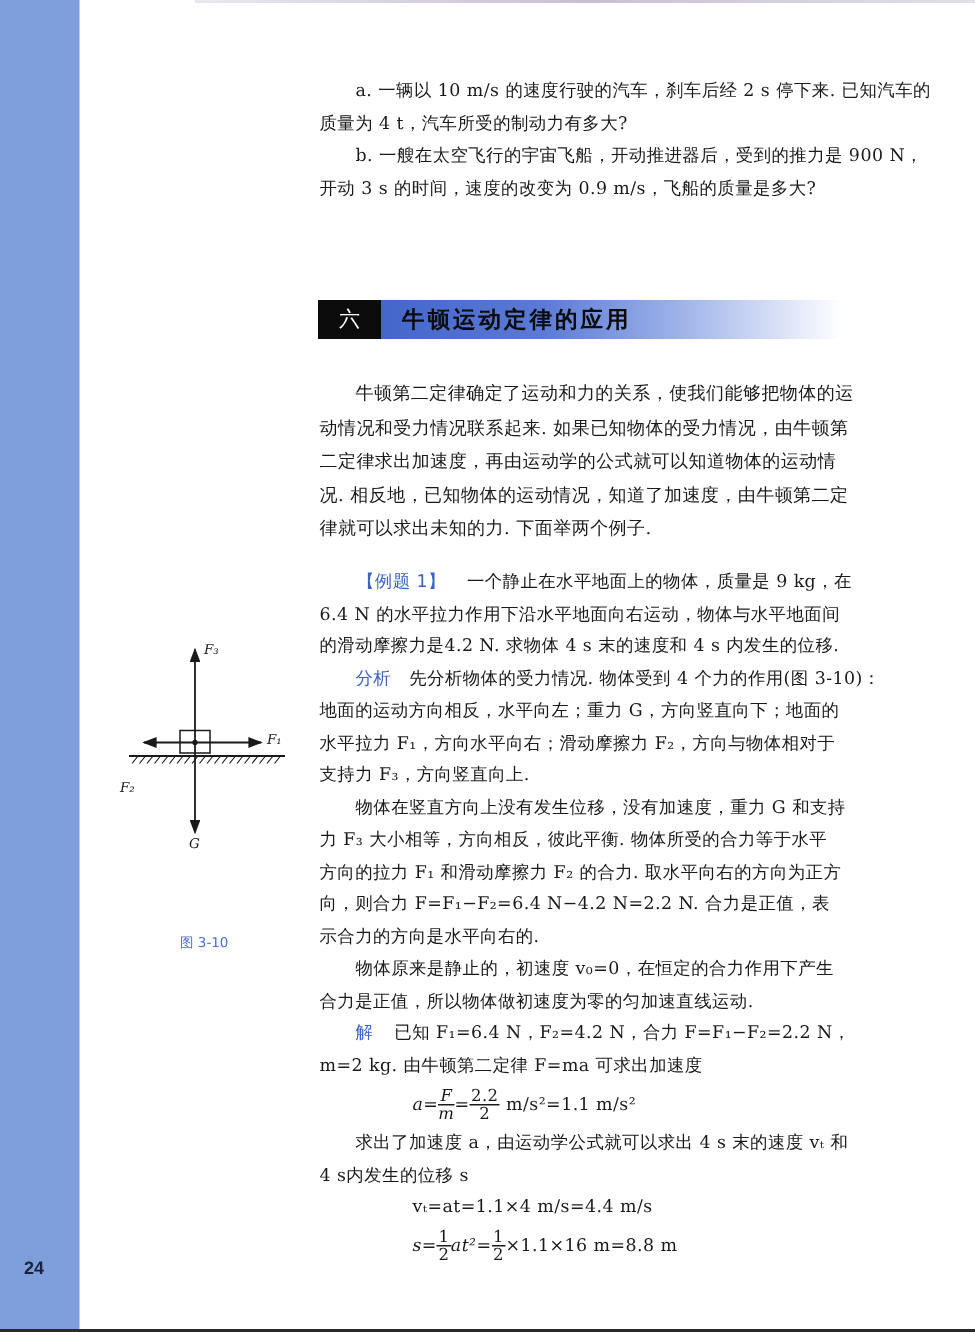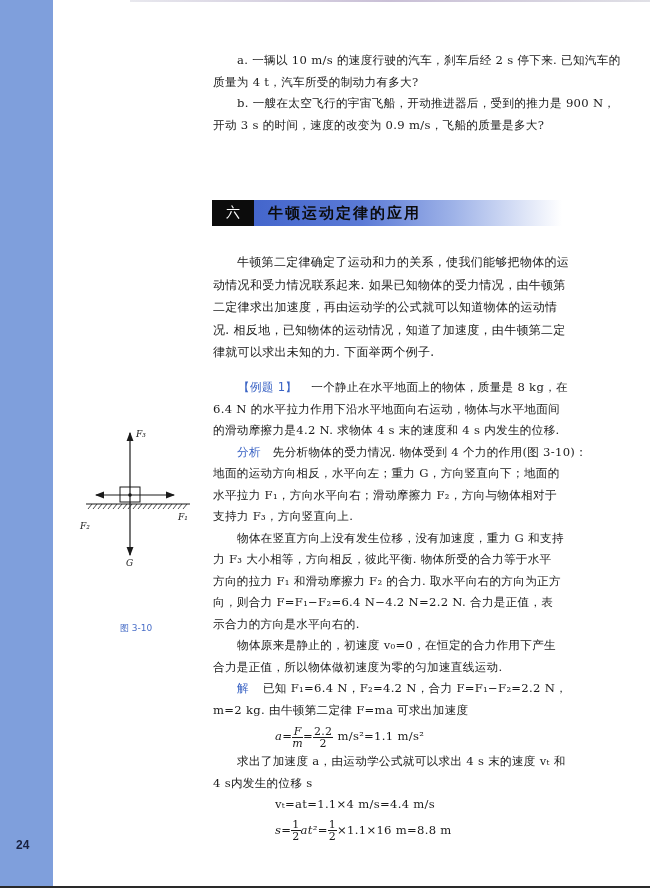--- a/index.html
+++ b/index.html
@@ -91,21 +91,21 @@
   <div class="line indent">牛顿第二定律确定了运动和力的关系，使我们能够把物体的运</div>
   <div class="line">动情况和受力情况联系起来. 如果已知物体的受力情况，由牛顿第</div>
   <div class="line">二定律求出加速度，再由运动学的公式就可以知道物体的运动情</div>
   <div class="line">况. 相反地，已知物体的运动情况，知道了加速度，由牛顿第二定</div>
   <div class="line">律就可以求出未知的力. 下面举两个例子.</div>
 </div>
 
 <div class="text-block example">
   <div class="line" style="padding-left:4px;">
     <span class="example-tag">【例题 1】</span>
-    <span style="padding-left:10px;">一个静止在水平地面上的物体，质量是 8 kg，在</span>
+    <span style="padding-left:10px;">一个静止在水平地面上的物体，质量是 9 kg，在</span>
   </div>
   <div class="line">6.4 N 的水平拉力作用下沿水平地面向右运动，物体与水平地面间</div>
   <div class="line">的滑动摩擦力是4.2 N. 求物体 4 s 末的速度和 4 s 内发生的位移.</div>
 
   <div class="line indent">
     <span class="blue-label">分析</span>
     <span style="padding-left:8px;">先分析物体的受力情况. 物体受到 4 个力的作用(图 3-10)：</span>
   </div>
   <div class="line">地面的运动方向相反，水平向左；重力 G，方向竖直向下；地面的</div>
   <div class="line">水平拉力 F₁，方向水平向右；滑动摩擦力 F₂，方向与物体相对于</div>
@@ -175,17 +175,17 @@
 
     <line x1="52" y1="70" x2="52" y2="8" stroke="#1a1a1a" stroke-width="1.2" marker-end="url(#ah)"></line>
 
     <line x1="52" y1="70" x2="52" y2="130" stroke="#1a1a1a" stroke-width="1.2" marker-end="url(#ah)"></line>
 
     <line x1="52" y1="70" x2="96" y2="70" stroke="#1a1a1a" stroke-width="1.2" marker-end="url(#ah)"></line>
 
     <line x1="52" y1="70" x2="18" y2="70" stroke="#1a1a1a" stroke-width="1.2" marker-end="url(#ah)"></line>
   </svg>
   <span style="position:absolute;left:58px;top:4px;font-style:italic;font-size:9px;">F₃</span>
-  <span style="position:absolute;left:100px;top:64px;font-style:italic;font-size:9px;margin-top:23px;">F₁</span>
+  <span style="position:absolute;left:100px;top:64px;font-style:italic;font-size:9px;">F₁</span>
   <span style="position:absolute;left:2px;top:64px;font-style:italic;font-size:9px;margin-top:32px;">F₂</span>
   <span style="position:absolute;left:48px;top:133px;font-style:italic;font-size:9px;">G</span>
 </div>
 <div class="figure-caption">图 3-10</div>
 
 </body></html>

